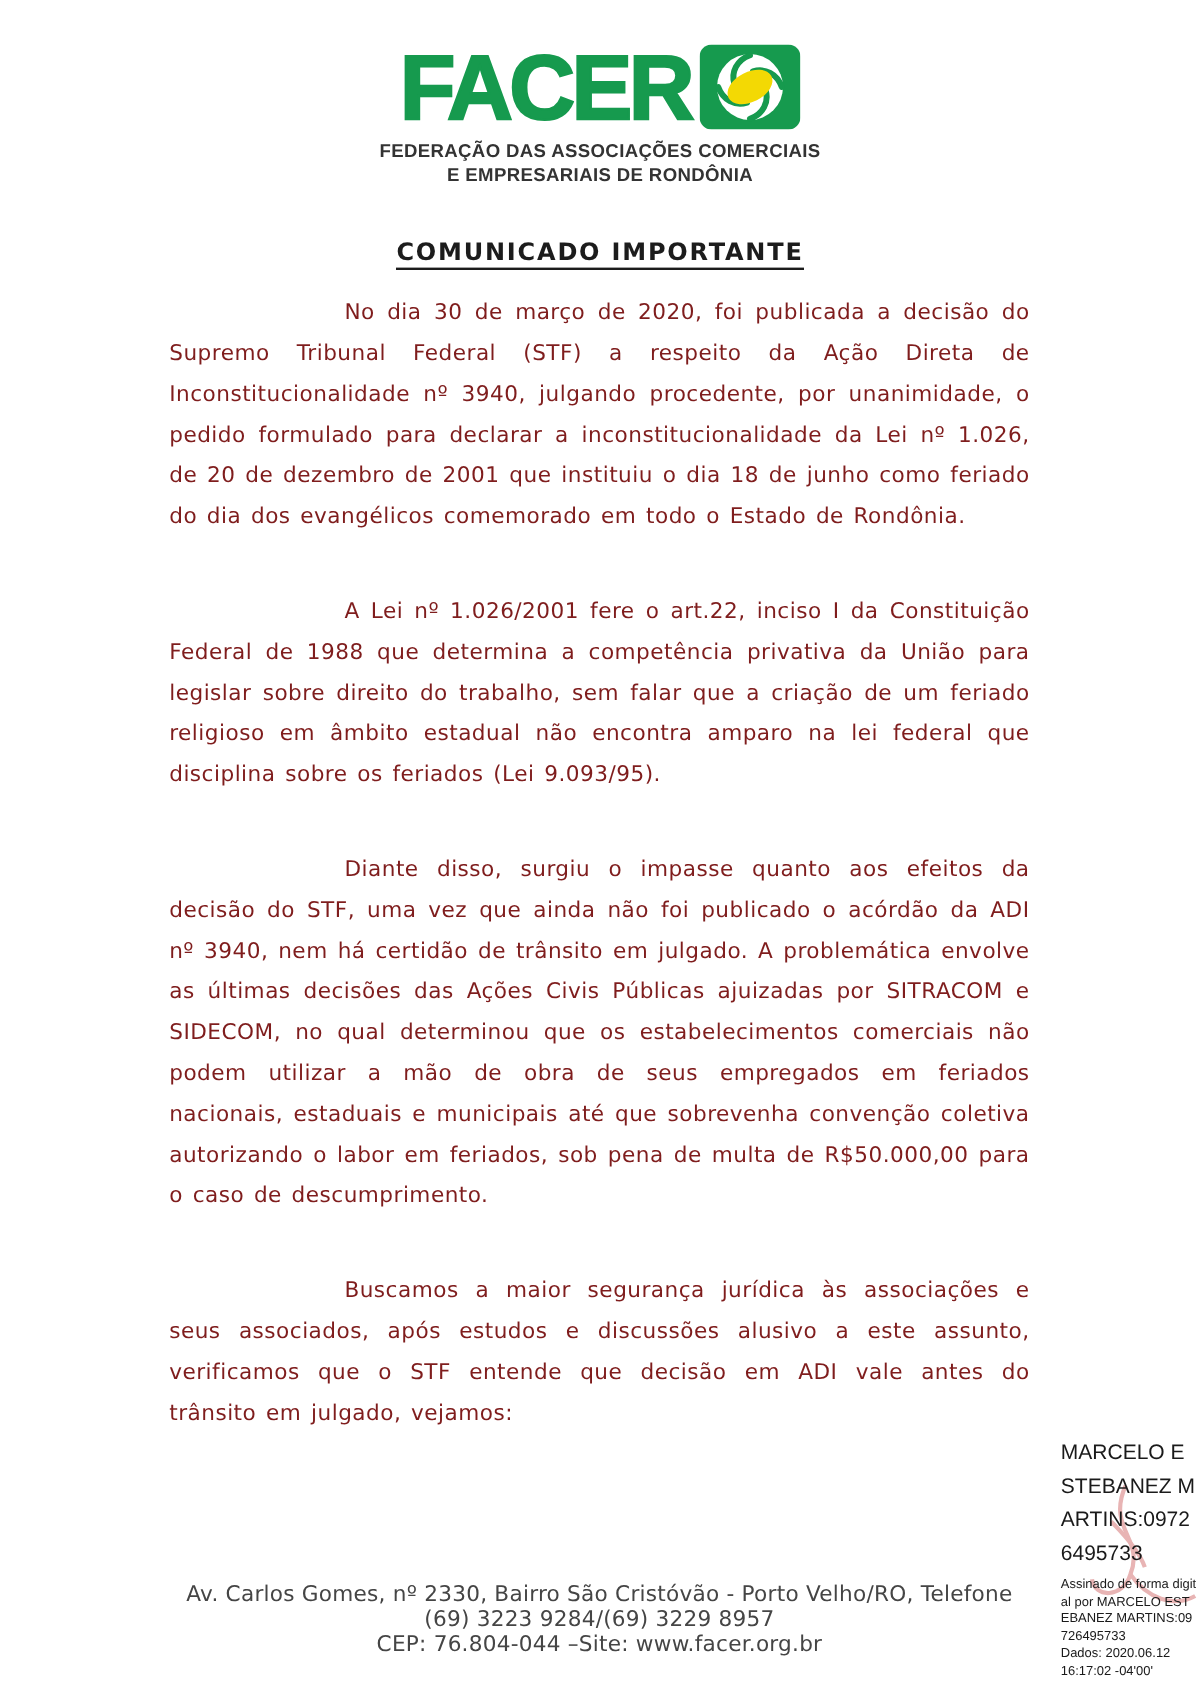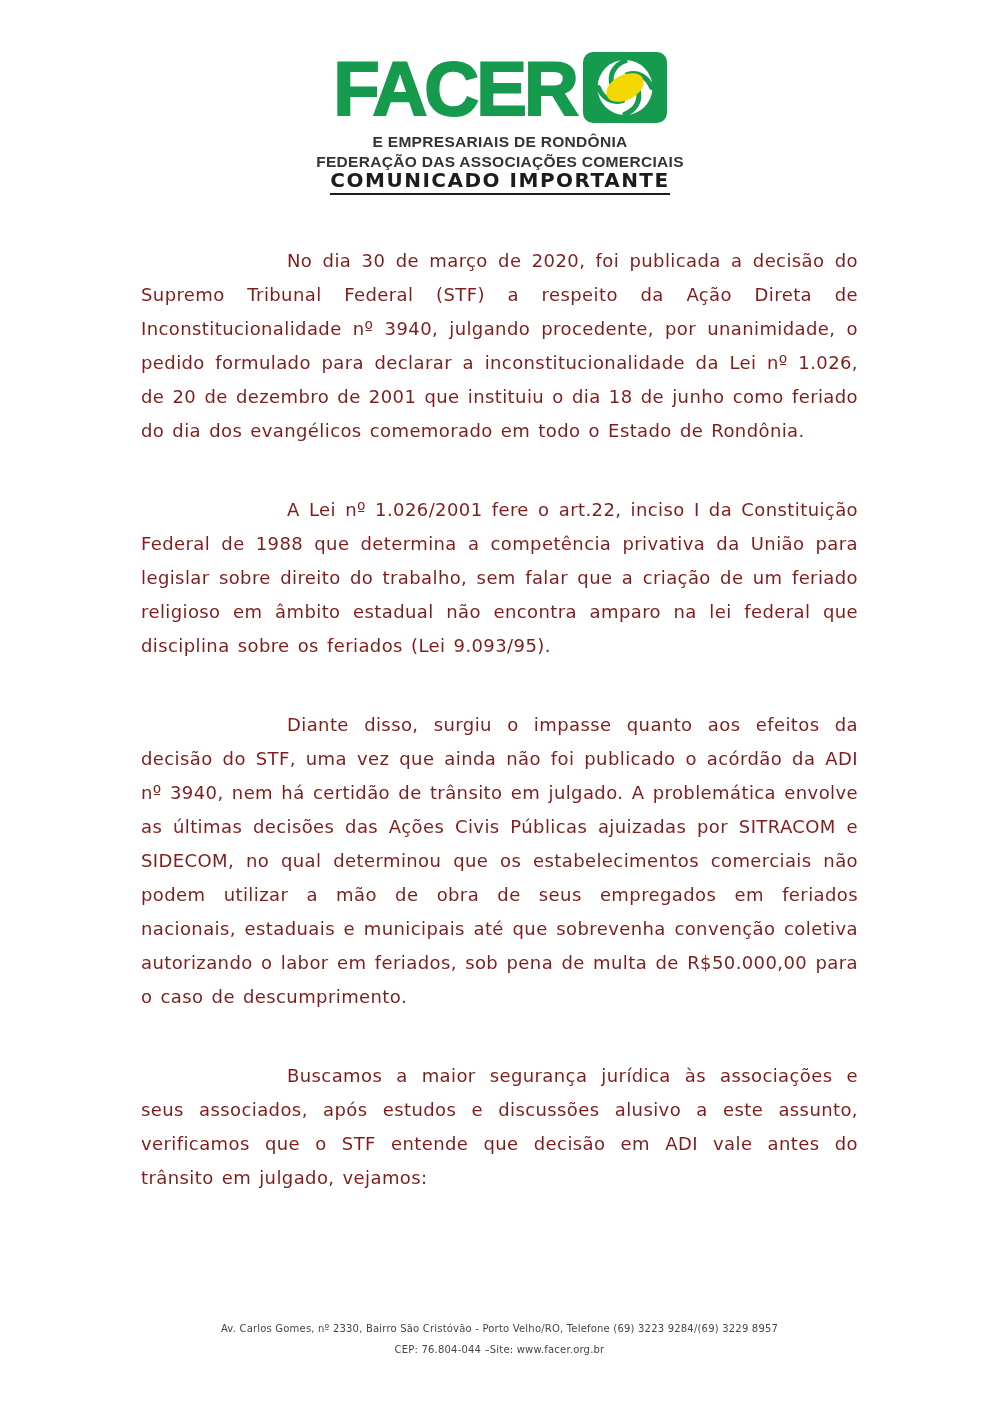--- a/index.html
+++ b/index.html
@@ -9,21 +9,21 @@
     width: 1000px;
     height: 1413px;
     background: #ffffff;
     font-family: "DejaVu Sans", sans-serif;
     overflow: hidden;
   }
 
   
   .logo {
     position: absolute;
-    top: 52px;
+    top: 37px;
     left: 0;
     width: 100%;
     text-align: center;
   }
   .logo-row {
     display: flex;
     justify-content: center;
     align-items: center;
     gap: 7px;
   }
@@ -42,21 +42,21 @@
     font-weight: bold;
     font-size: 15.5px;
     line-height: 1.3;
     letter-spacing: 0.3px;
     color: #333333;
   }
 
   
   .title-wrap {
     position: absolute;
-    top: 168px;
+    top: 198px;
     left: 0;
     width: 100%;
     text-align: center;
   }
   .title-text {
     display: inline-block;
     font-weight: bold;
     font-size: 20px;
     letter-spacing: 1.5px;
     color: #1c1c1c;
@@ -121,21 +121,21 @@
   }
 
   
   .footer {
     position: absolute;
     top: 1318px;
     left: 141px;
     width: 717px;
     text-align: center;
     color: #454545;
-    font-size: 10px;
+    font-size: 18px;
     line-height: 21px;
     letter-spacing: 0.2px;
   }
 </style>
 </head>
 <body>
 
 <div class="page">
 
   <div class="logo">
@@ -149,35 +149,47 @@
             <path d="M42 9  C 31 13, 26 23, 29 33"></path>
             <path d="M68.5 35.5 C 64.5 24.5, 54.5 19.5, 44.5 22.5"></path>
             <path d="M42 62 C 53 58, 58 48, 55 38"></path>
             <path d="M15.5 35.5 C 19.5 46.5, 29.5 51.5, 39.5 48.5"></path>
           </g>
           <ellipse cx="42" cy="35.5" rx="20" ry="12.5" fill="#f3d904" transform="rotate(-27 42 35.5)"></ellipse>
         </svg>
       </span>
     </div>
     <div class="logo-sub">
+      <div>FEDERAÇÃO DAS ASSOCIAÇÕES COMERCIAIS</div>
       <div>E EMPRESARIAIS DE RONDÔNIA</div>
-      <div>FEDERAÇÃO DAS ASSOCIAÇÕES COMERCIAIS</div>
     </div>
   </div>
 
   <div class="title-wrap">
     <span class="title-text">COMUNICADO IMPORTANTE</span>
   </div>
 
   <div class="content">
     <p>No dia 30 de março de 2020, foi publicada a decisão do Supremo Tribunal Federal (STF) a respeito da Ação Direta de Inconstitucionalidade nº 3940, julgando procedente, por unanimidade, o pedido formulado para declarar a inconstitucionalidade da Lei nº 1.026, de 20 de dezembro de 2001 que instituiu o dia 18 de junho como feriado do dia dos evangélicos comemorado em todo o Estado de Rondônia.</p>
     <p>A Lei nº 1.026/2001 fere o art.22, inciso I da Constituição Federal de 1988 que determina a competência privativa da União para legislar sobre direito do trabalho, sem falar que a criação de um feriado religioso em âmbito estadual não encontra amparo na lei federal que disciplina sobre os feriados (Lei 9.093/95).</p>
     <p>Diante disso, surgiu o impasse quanto aos efeitos da decisão do STF, uma vez que ainda não foi publicado o acórdão da ADI nº 3940, nem há certidão de trânsito em julgado. A problemática envolve as últimas decisões das Ações Civis Públicas ajuizadas por SITRACOM e SIDECOM, no qual determinou que os estabelecimentos comerciais não podem utilizar a mão de obra de seus empregados em feriados nacionais, estaduais e municipais até que sobrevenha convenção coletiva autorizando o labor em feriados, sob pena de multa de R$50.000,00 para o caso de descumprimento.</p>
     <p>Buscamos a maior segurança jurídica às associações e seus associados, após estudos e discussões alusivo a este assunto, verificamos que o STF entende que decisão em ADI vale antes do trânsito em julgado, vejamos:</p>
   </div>
 
+  <div class="sig">
+    <svg class="sig-ribbon" width="118" height="150" viewBox="0 0 118 150" aria-hidden="true">
+      <g fill="none" stroke="#cc5a5a" stroke-width="3.5" opacity="0.45">
+        <path d="M58 4 C 42 40, 74 48, 62 78 C 56 98, 32 98, 30 82"></path>
+        <path d="M62 78 C 76 98, 98 106, 116 96"></path>
+        <path d="M46 34 C 58 46, 70 60, 74 72"></path>
+      </g>
+    </svg>
+    <div class="sig-name">MARCELO ESTEBANEZ MARTINS:09726495733</div>
+    <div class="sig-small">Assinado de forma digital por MARCELO ESTEBANEZ MARTINS:09726495733</div>
+    <div class="sig-date">Dados: 2020.06.12 16:17:02 -04'00'</div>
+  </div>
 
   <div class="footer">
     <div>Av. Carlos Gomes, nº 2330, Bairro São Cristóvão - Porto Velho/RO, Telefone (69) 3223 9284/(69) 3229 8957</div>
     <div>CEP: 76.804-044 –Site: www.facer.org.br</div>
   </div>
 
 </div>
 
 </body></html>

